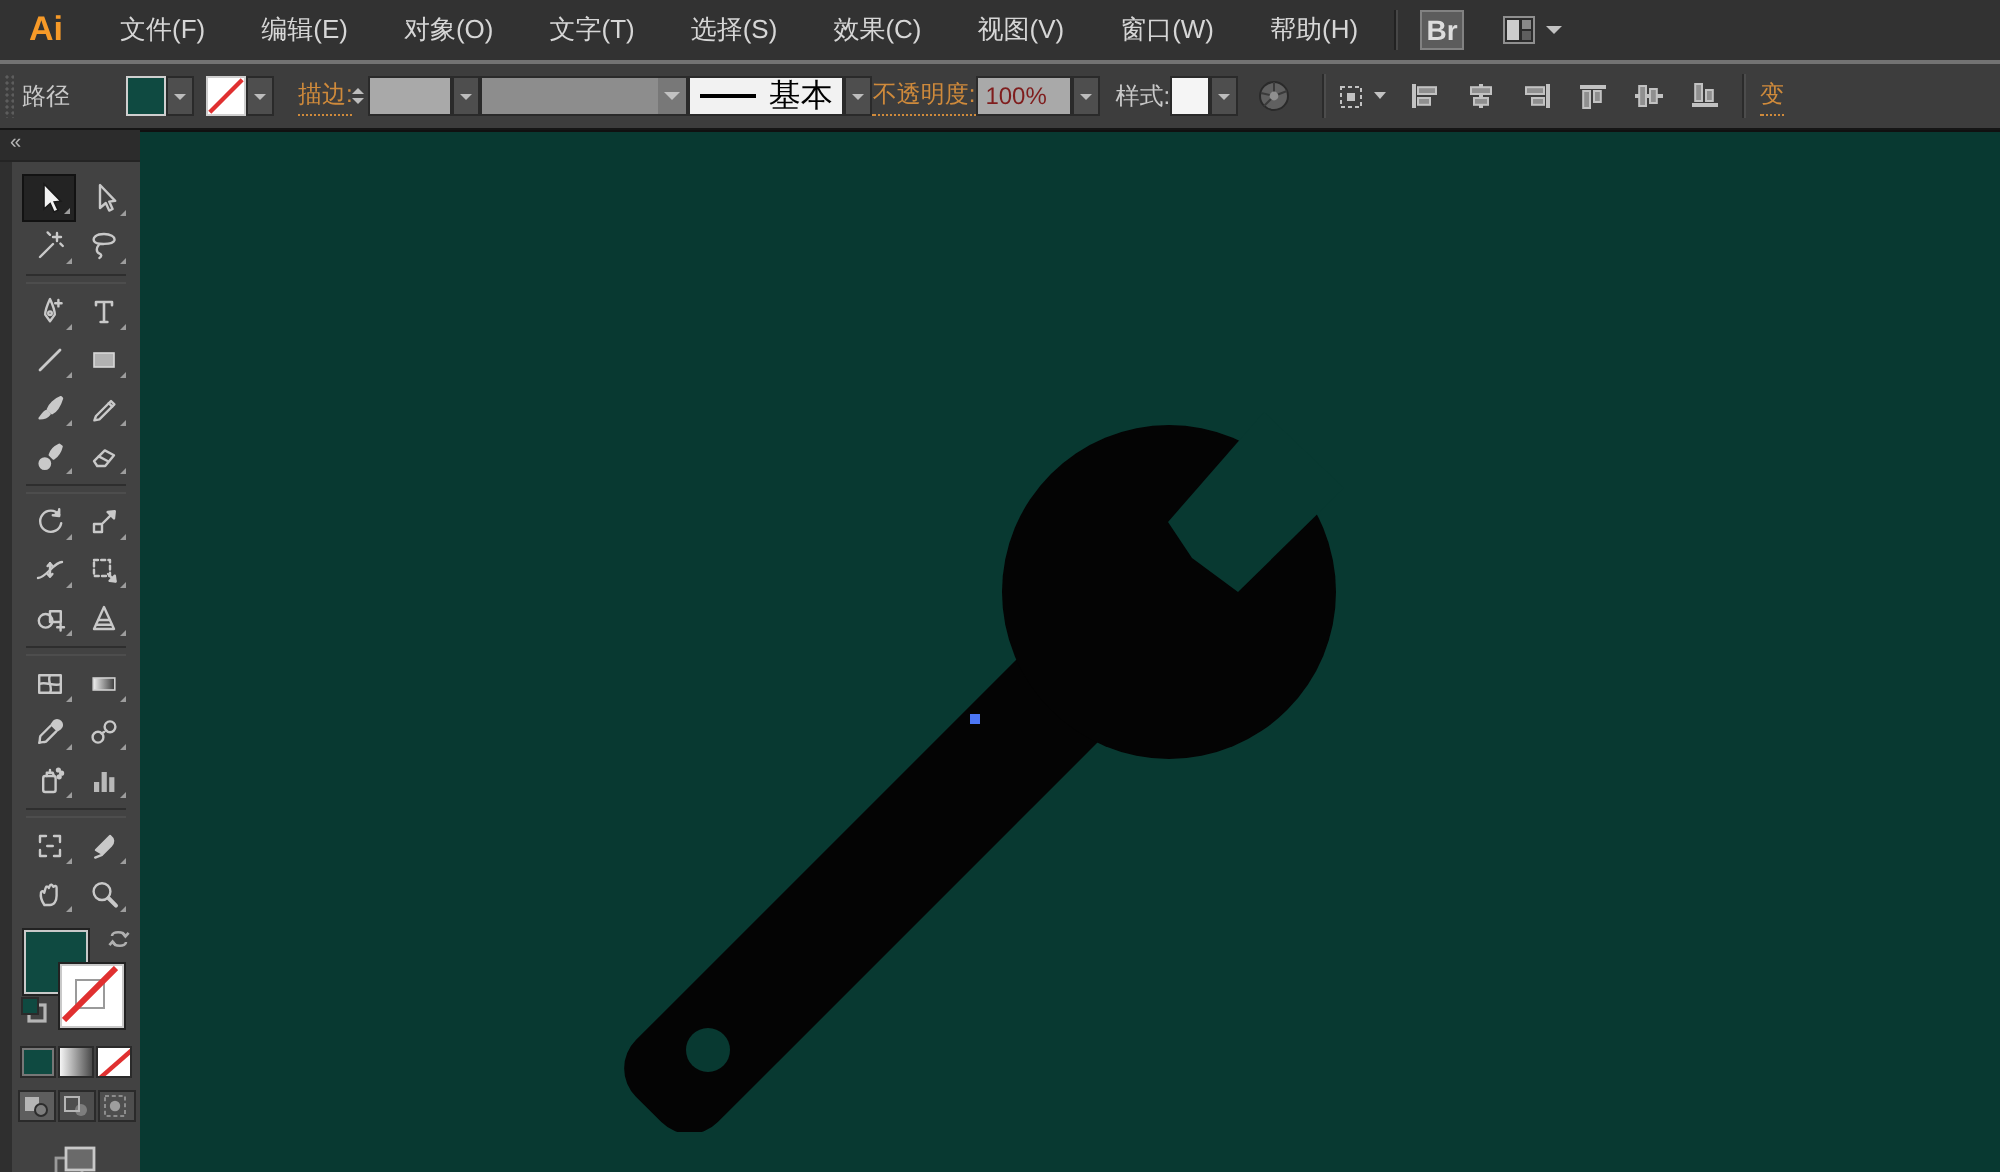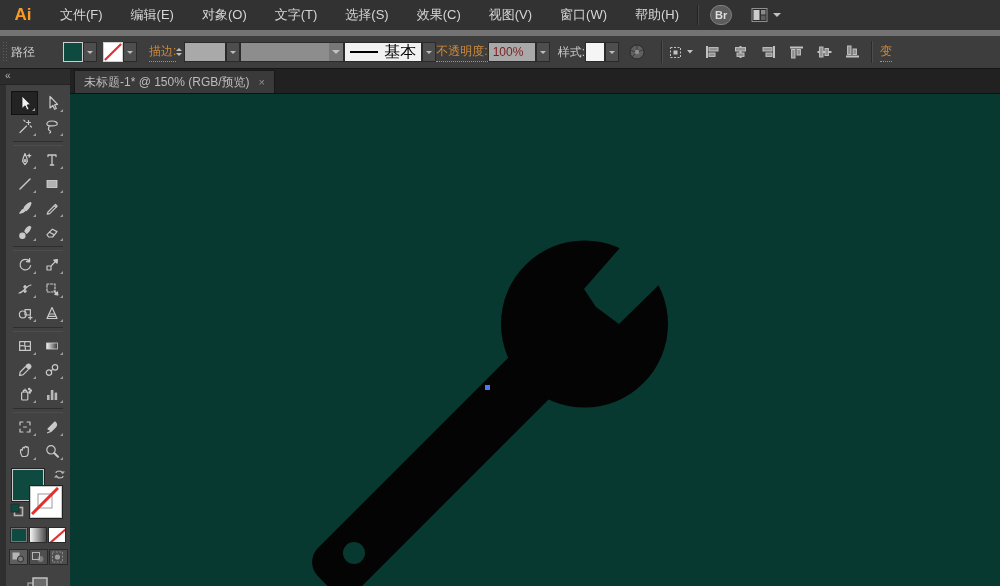--- a/index.html
+++ b/index.html
@@ -1,28 +1,28 @@
 <!DOCTYPE html>
 <html style="--teal: #083931; --swatch: #0f4a41; --orange: #cf8a3b;"><head>
 <meta charset="utf-8">
 <style>
   html,body{margin:0;padding:0;width:1000px;height:586px;overflow:hidden;
     font-family:"Liberation Sans","DejaVu Sans",sans-serif;background:#333;
     -webkit-font-smoothing:antialiased;}
   .app{width:1000px;height:586px;display:flex;flex-direction:column;background:#333;}
 
   
-  .menubar{height:30px;background:#323232;border-bottom:6px solid #737373;
+  .menubar{height:30px;background:#323232;border-bottom:2px solid #737373;
     display:flex;align-items:center;flex:0 0 auto;}
   .logo{width:46px;text-align:center;color:#f79a28;font-weight:bold;font-size:17px;
     letter-spacing:0;}
   .menu-item{color:#d6d6d6;font-size:13px;padding:16px 14px;line-height:30px;cursor:default;}
   .mb-sep{width:1px;height:20px;background:#222;margin:0 8px 0 4px;box-shadow:1px 0 0 #474747;}
-  .br-btn{width:20px;height:18px;background:#5c5c5c;border:1px solid #828282;border-radius:10px;
-    color:#ddd;font-size:11px;font-weight:bold;display:flex;align-items:center;justify-content:center;margin-left:4px;}
+  .br-btn{width:20px;height:18px;background:#5c5c5c;border:1px solid #828282;border-radius:0;
+    color:#ddd;font-size:14px;font-weight:bold;display:flex;align-items:center;justify-content:center;margin-left:4px;}
   .ws-btn{display:flex;align-items:center;margin-left:18px;gap:3px;}
   .caret-down{width:0;height:0;border:4px solid transparent;border-top-color:#c2c2c2;margin-top:4px;}
 
   
   .controlbar{height:32px;background:#3d3d3d;border-bottom:1px solid #161616;
     display:flex;align-items:center;padding:0 0 0 2px;gap:0;flex:0 0 auto;white-space:nowrap;}
   .grip-v{width:5px;height:22px;margin-right:4px;
     background-image:radial-gradient(#5d5d5d 35%,transparent 40%);background-size:3px 3px;}
   .cb-label{color:#c9c9c9;font-size:12px;}
   .cb-link{color:var(--orange);font-size:12px;border-bottom:1px dotted var(--orange);padding-bottom:1px;cursor:pointer;}
@@ -509,26 +509,20 @@
         <span class="screenmode">
           <svg width="26" height="22" viewBox="0 0 26 22" fill="none">
             <rect x="3" y="8" width="13" height="10" stroke="#9a9a9a" stroke-width="1.4" fill="#4a4a4a"></rect>
             <rect x="8" y="3" width="14" height="11" stroke="#c9c9c9" stroke-width="1.4" fill="#6a6a6a"></rect>
           </svg>
         </span>
       </div>
     </div>
 
     <div class="doccol">
-      <div class="tabbar">
-        <div class="tab">
-          <span class="tab-title">未标题-1* @ 150% (RGB/预览)</span>
-          <span class="tab-close">×</span>
-        </div>
-      </div>
       <div class="canvas" id="canvas">
           <svg width="930" height="500" viewBox="0 0 930 500">
      <g transform="translate(284,459) rotate(-45)">
        <rect x="-42" y="-29" width="340" height="58" rx="20" fill="#040404"></rect>
      </g>
      <circle cx="514.5" cy="230" r="83.5" fill="#040404"></circle>
      <polygon points="562,140 514,195 526,213 549,230 602,178" fill="#083931"></polygon>
      <circle cx="284" cy="459" r="11" fill="#083931"></circle>
      <rect x="415" y="291" width="5" height="5" fill="#4b76f5"></rect>
    </svg>

